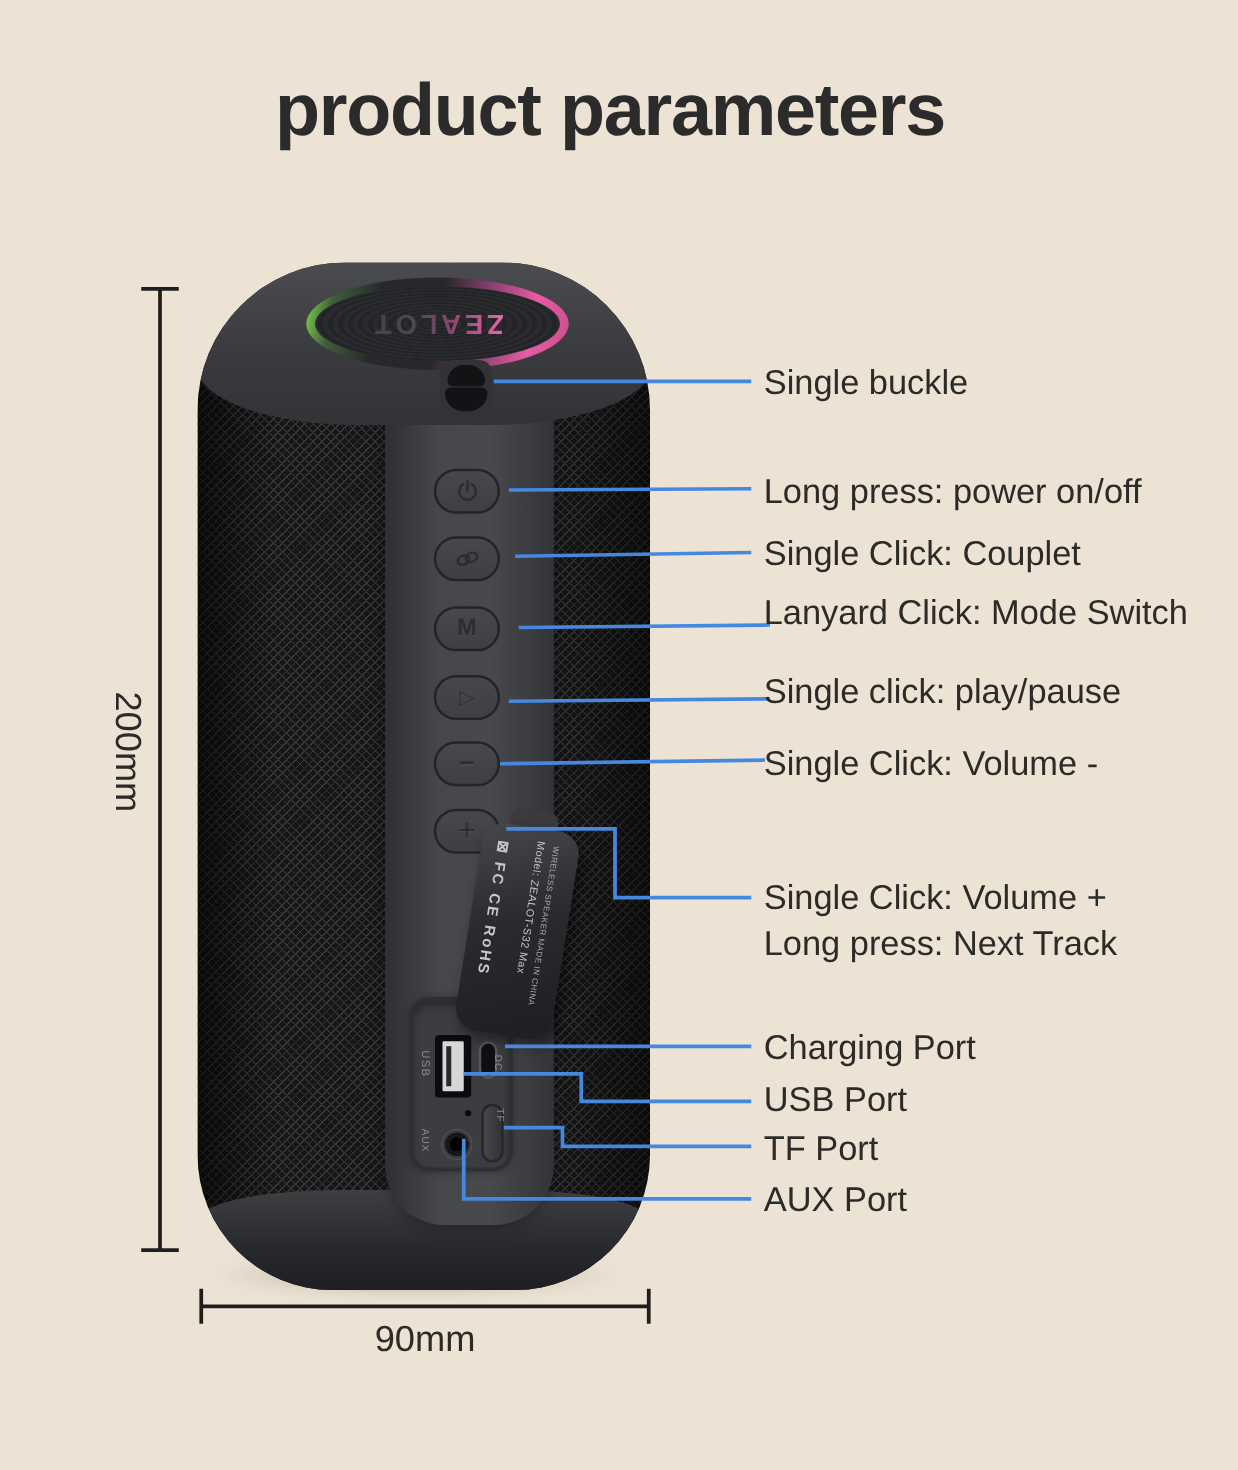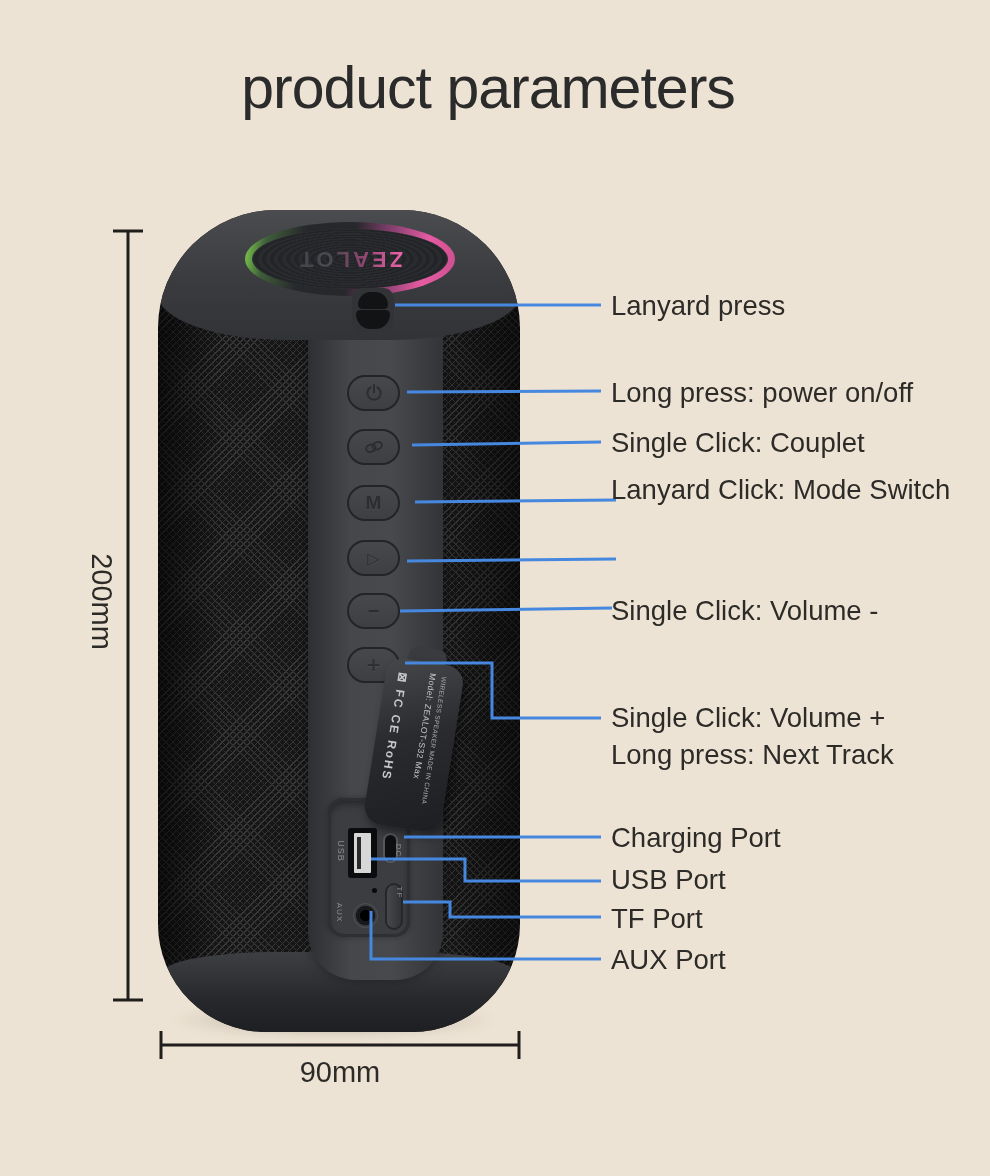--- a/index.html
+++ b/index.html
@@ -1,21 +1,21 @@
 <!DOCTYPE html>
 <html><head>
 <meta charset="utf-8">
 <style>
   html,body{margin:0;padding:0;}
   body{width:990px;height:1176px;position:relative;background:#EDE3D4;
        font-family:"Liberation Sans",sans-serif;overflow:hidden;}
   .page{position:absolute;inset:0;}
 
   .title{position:absolute;top:54px;left:0;width:100%;text-align:center;
-         font-size:59px;font-weight:400;letter-spacing:-1px;color:#2B2B2B;
+         font-size:59px;font-weight:700;letter-spacing:-1px;color:#2B2B2B;
          padding-right:14px;box-sizing:border-box;}
 
   
   .shadow-ground{position:absolute;left:168px;top:1002px;width:330px;height:36px;
     background:radial-gradient(ellipse at center,rgba(70,55,40,.38),rgba(70,55,40,0) 70%);
     filter:blur(5px);}
   .speaker{position:absolute;left:158px;top:210px;width:362px;height:822px;
     border-radius:118px 118px 108px 108px;overflow:hidden;
     background:
       linear-gradient(90deg,rgba(0,0,0,.62) 0%,rgba(0,0,0,0) 17%,rgba(0,0,0,0) 78%,rgba(0,0,0,.55) 100%),
@@ -194,30 +194,33 @@
 
     <line class="dim-line" x1="128" y1="231" x2="128" y2="1000"></line>
     <line class="dim-line" x1="113" y1="231" x2="143" y2="231"></line>
     <line class="dim-line" x1="113" y1="1000" x2="143" y2="1000"></line>
     <line class="dim-line" x1="161" y1="1045" x2="519" y2="1045"></line>
     <line class="dim-line" x1="161" y1="1031" x2="161" y2="1059"></line>
     <line class="dim-line" x1="519" y1="1031" x2="519" y2="1059"></line>
   </svg>
 
   <div class="callout-label" style="top:287px">
-    <span>Lanyard press</span>
+    <span>Single buckle</span>
     </div>
   <div class="callout-label" style="top:374px">
     <span>Long press: power on/off</span>
     </div>
   <div class="callout-label" style="top:424px">
     <span>Single Click: Couplet</span>
     </div>
   <div class="callout-label" style="top:471px">
     <span>Lanyard Click: Mode Switch</span>
+    </div>
+  <div class="callout-label" style="top:534px">
+    <span>Single click: play/pause</span>
     </div>
   <div class="callout-label" style="top:592px">
     <span>Single Click: Volume -</span>
     </div>
   <div class="callout-label" style="top:699px">
     <span>Single Click: Volume +</span>
     <span>Long press: Next Track</span>
     </div>
   <div class="callout-label" style="top:819px">
     <span>Charging Port</span>

